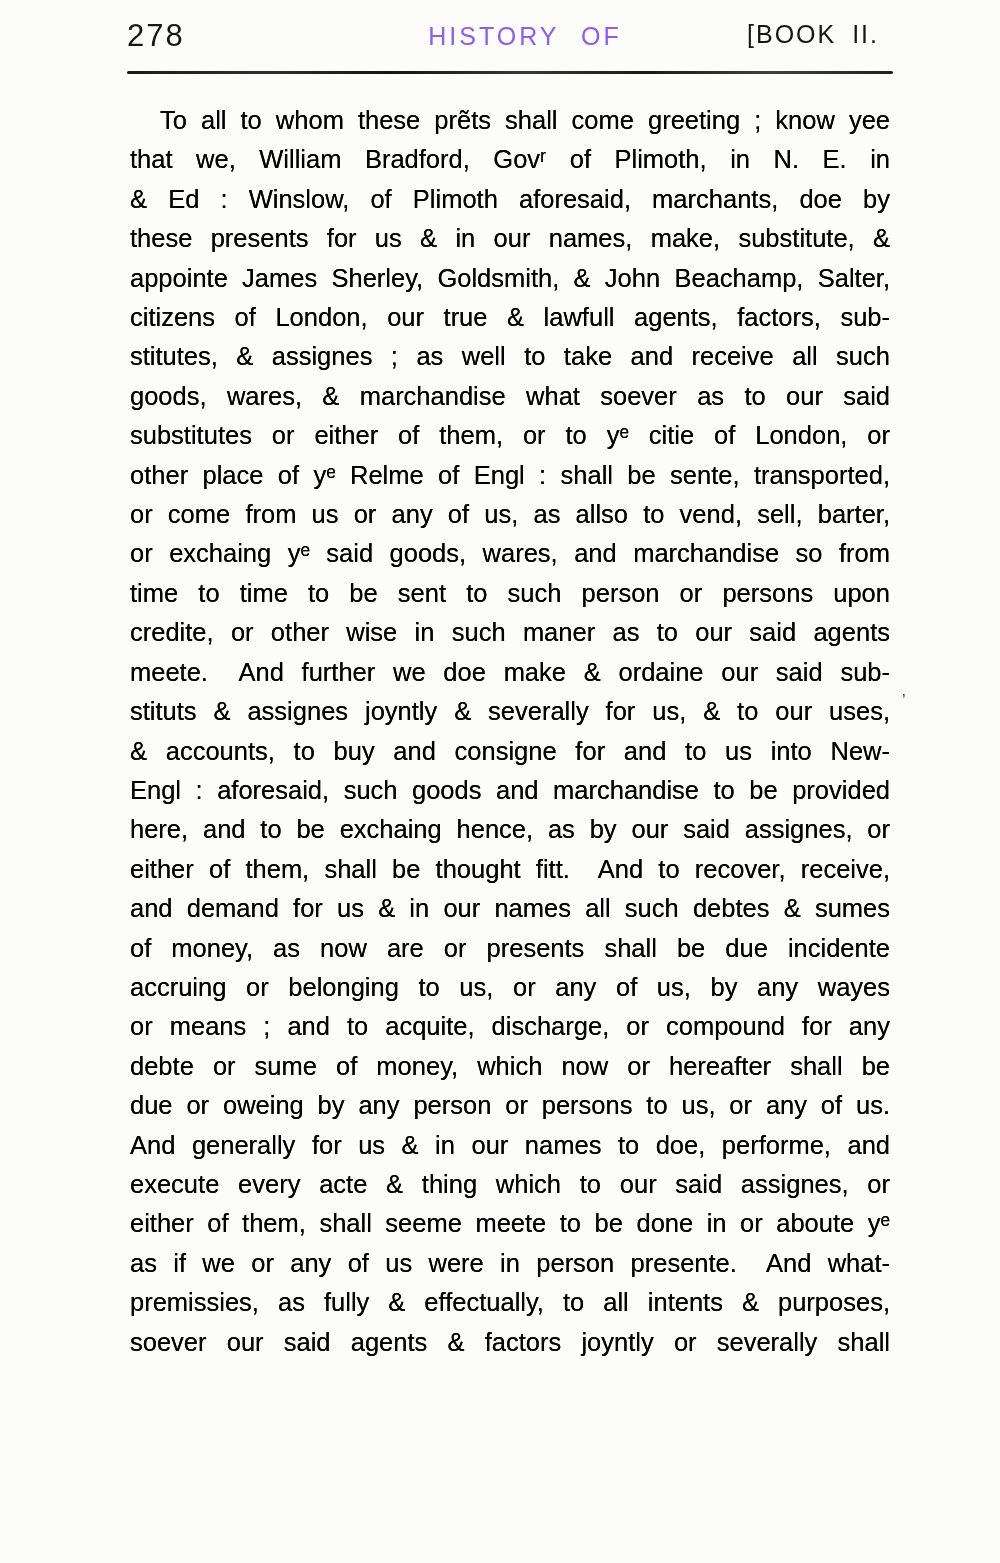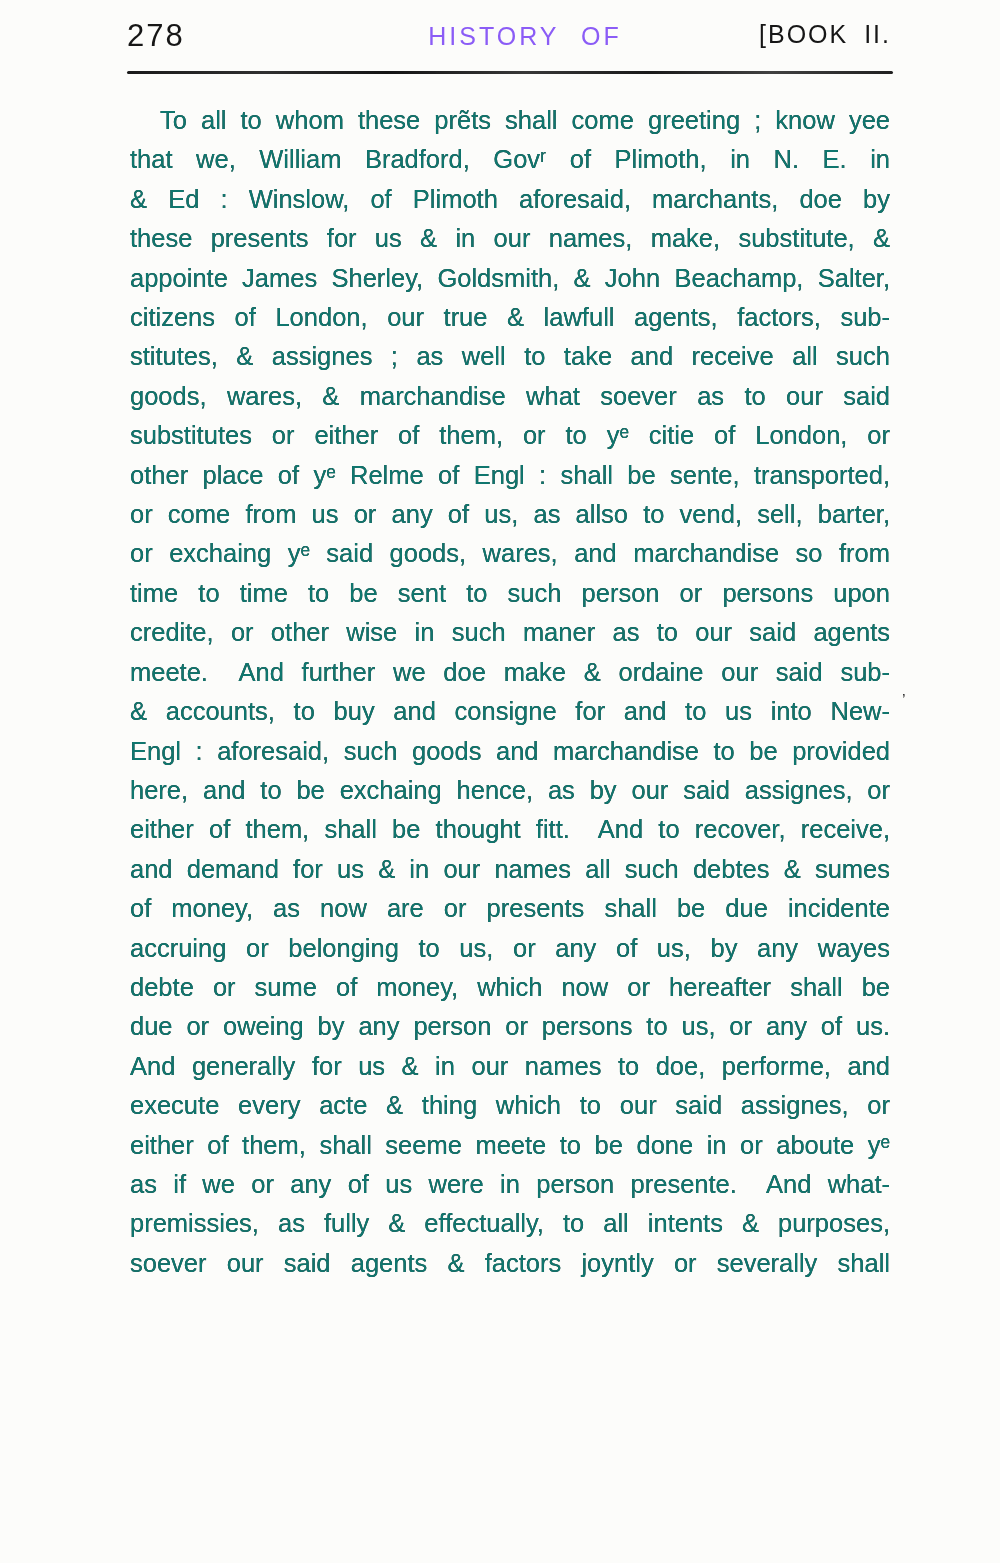--- a/index.html
+++ b/index.html
@@ -38,21 +38,21 @@
     top: 6px;
     font-size: 25px;
     letter-spacing: 3px;
     word-spacing: 12px;
     color: #8b5cf6;
     white-space: nowrap;
     margin-left: 16px;
   }
   .book-label {
     position: absolute;
-    right: 0;
+    right: 12px;
     top: 4px;
     font-size: 25px;
     letter-spacing: 2px;
     word-spacing: 7px;
     color: #161616;
     white-space: nowrap;
   }
   .rule {
     position: absolute;
     top: 71px;
@@ -69,21 +69,21 @@
     top: 101px;
     left: 130px;
     width: 760px;
   }
   .text-line {
     font-size: 25.5px;
     line-height: 39.4px;
     text-align: justify;
     text-align-last: justify;
     word-spacing: 1px;
-    color: #0f766e;
+    color: #000000;
     text-shadow: 0 0 0.4px #2a2a2a;
   }
   .text-line:first-child {
     text-indent: 30px;
   }
   .ink-speck {
     position: absolute;
     left: 902px;
     top: 692px;
     font-size: 16px;
@@ -112,27 +112,29 @@
       <div class="text-line">citizens of London, our true &amp; lawfull agents, factors, sub-</div>
       <div class="text-line">stitutes, &amp; assignes ; as well to take and receive all such</div>
       <div class="text-line">goods, wares, &amp; marchandise what soever as to our said</div>
       <div class="text-line">substitutes or either of them, or to yᵉ citie of London, or</div>
       <div class="text-line">other place of yᵉ Relme of Engl : shall be sente, transported,</div>
       <div class="text-line">or come from us or any of us, as allso to vend, sell, barter,</div>
       <div class="text-line">or exchaing yᵉ said goods, wares, and marchandise so from</div>
       <div class="text-line">time to time to be sent to such person or persons upon</div>
       <div class="text-line">credite, or other wise in such maner as to our said agents</div>
       <div class="text-line">meete.  And further we doe make &amp; ordaine our said sub-</div>
+      <div class="text-line">stituts &amp; assignes joyntly &amp; severally for us, &amp; to our uses,</div>
       <div class="text-line">&amp; accounts, to buy and consigne for and to us into New-</div>
       <div class="text-line">Engl : aforesaid, such goods and marchandise to be provided</div>
       <div class="text-line">here, and to be exchaing hence, as by our said assignes, or</div>
       <div class="text-line">either of them, shall be thought fitt.  And to recover, receive,</div>
       <div class="text-line">and demand for us &amp; in our names all such debtes &amp; sumes</div>
       <div class="text-line">of money, as now are or presents shall be due incidente</div>
       <div class="text-line">accruing or belonging to us, or any of us, by any wayes</div>
+      <div class="text-line">or means ; and to acquite, discharge, or compound for any</div>
       <div class="text-line">debte or sume of money, which now or hereafter shall be</div>
       <div class="text-line">due or oweing by any person or persons to us, or any of us.</div>
       <div class="text-line">And generally for us &amp; in our names to doe, performe, and</div>
       <div class="text-line">execute every acte &amp; thing which to our said assignes, or</div>
       <div class="text-line">either of them, shall seeme meete to be done in or aboute yᵉ</div>
       <div class="text-line">as if we or any of us were in person presente.  And what-</div>
       <div class="text-line">premissies, as fully &amp; effectually, to all intents &amp; purposes,</div>
       <div class="text-line">soever our said agents &amp; factors joyntly or severally shall</div>
     </main>
 

